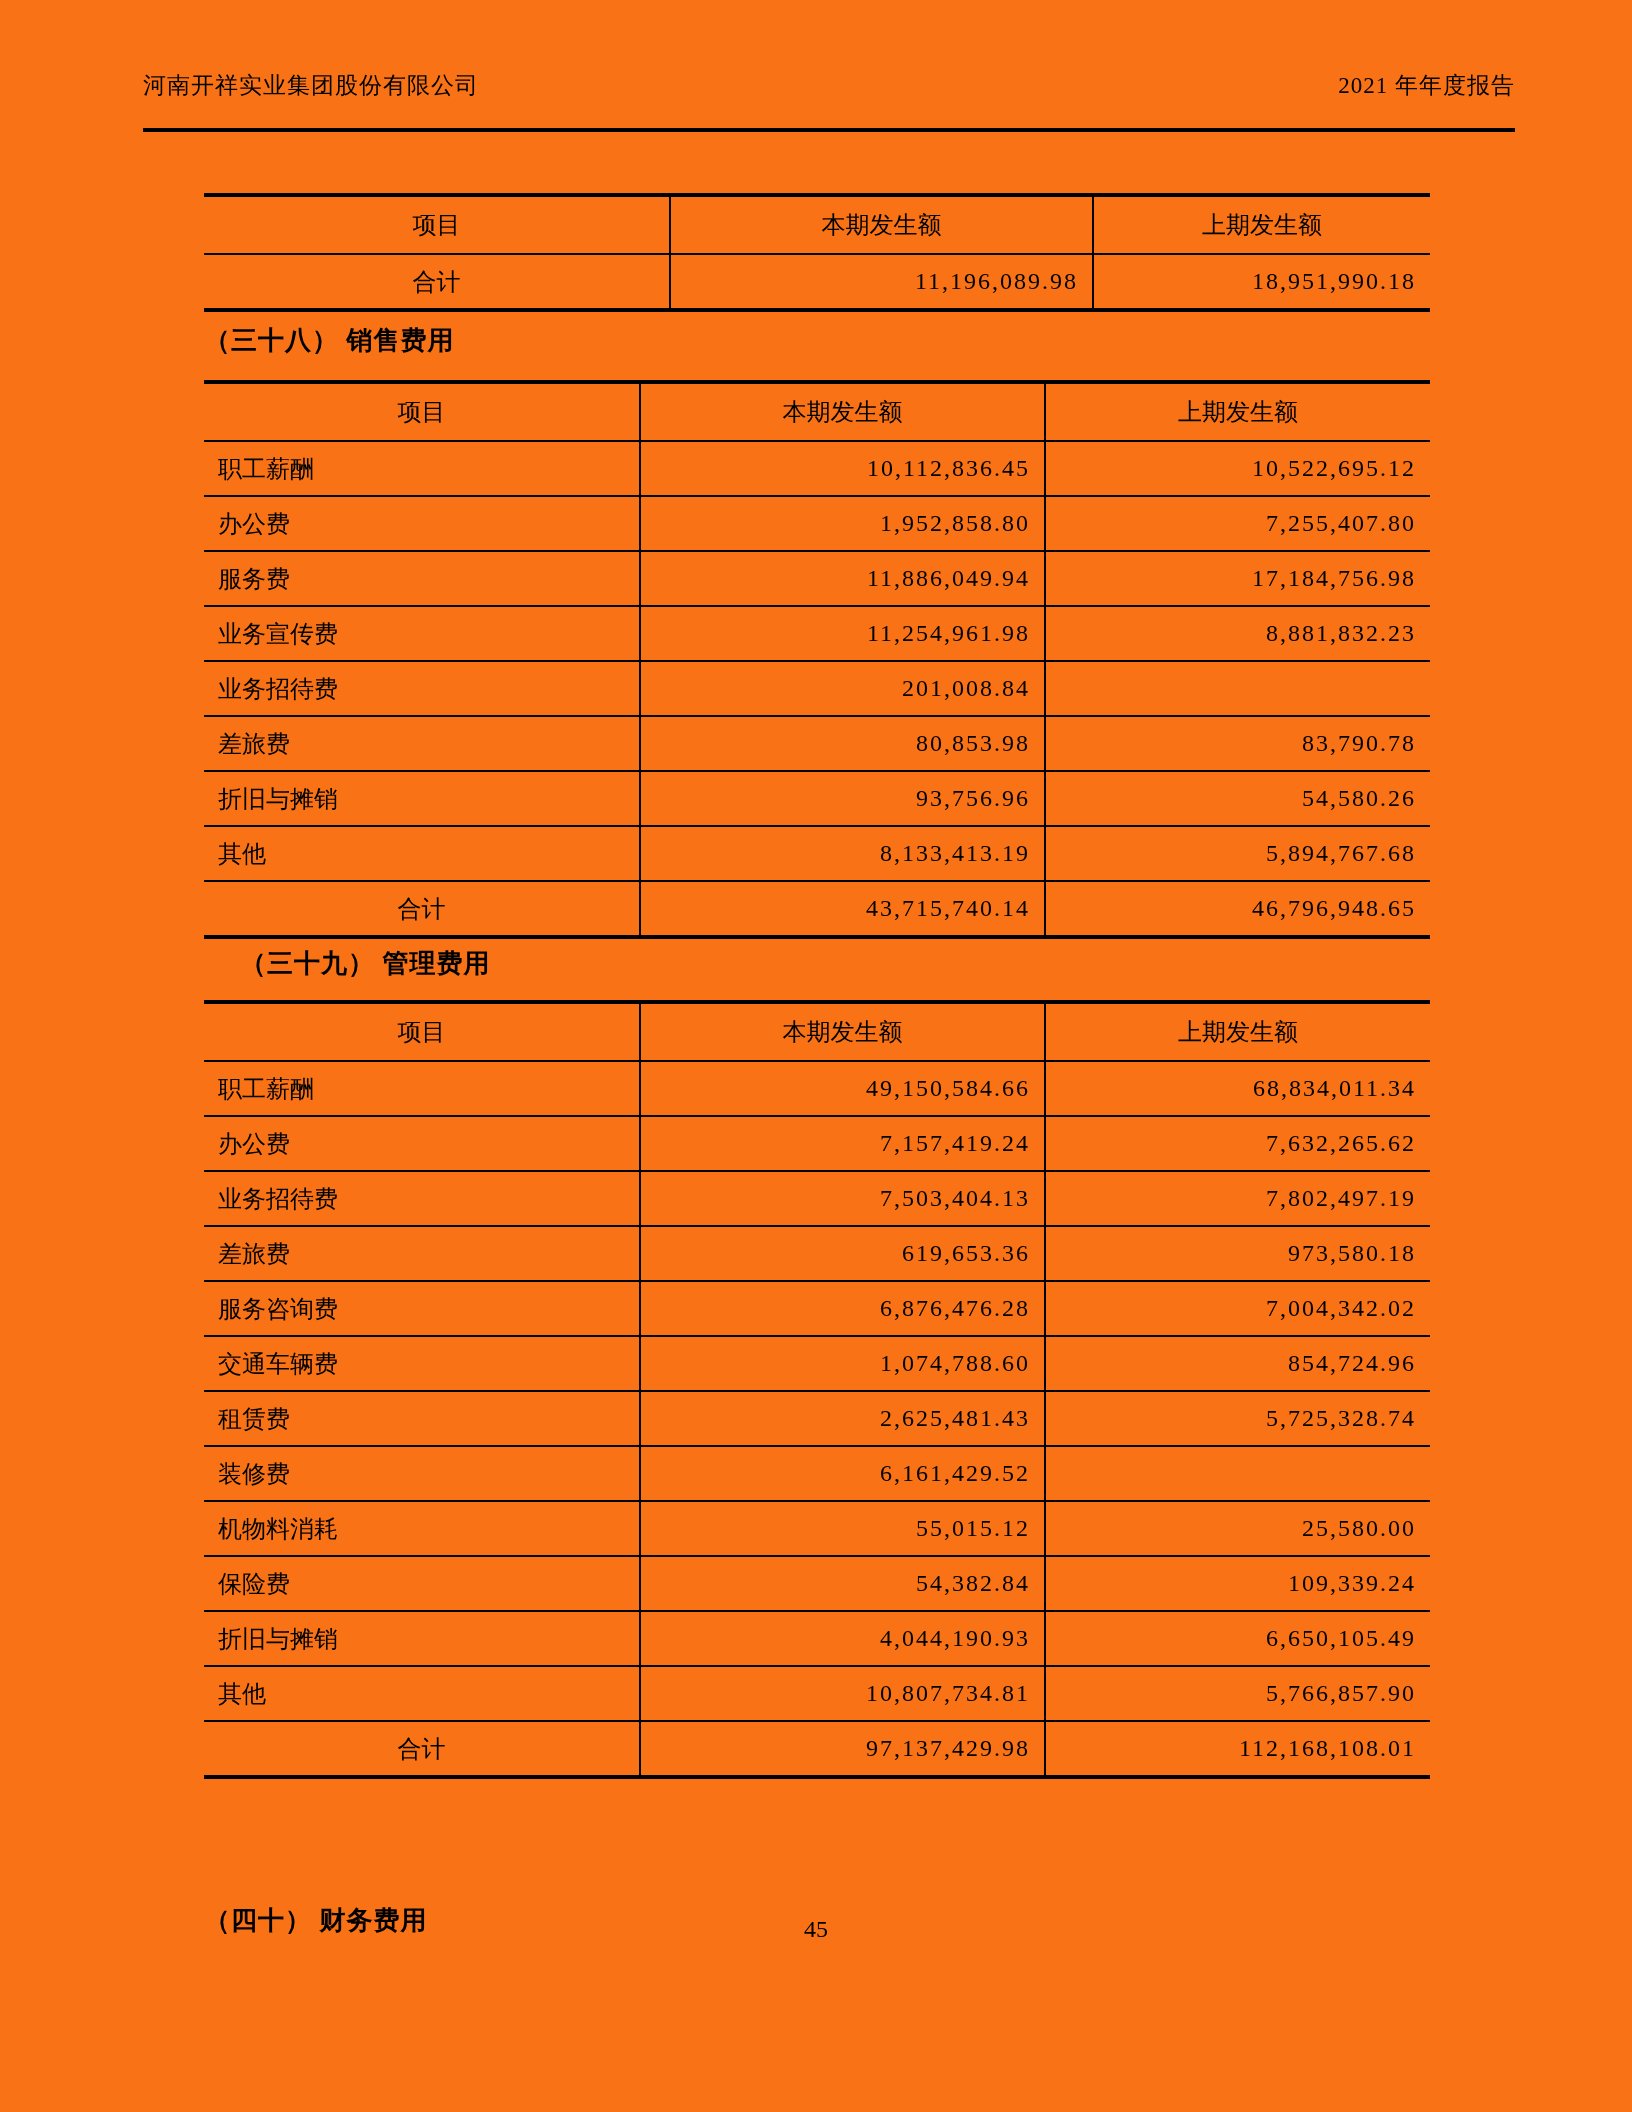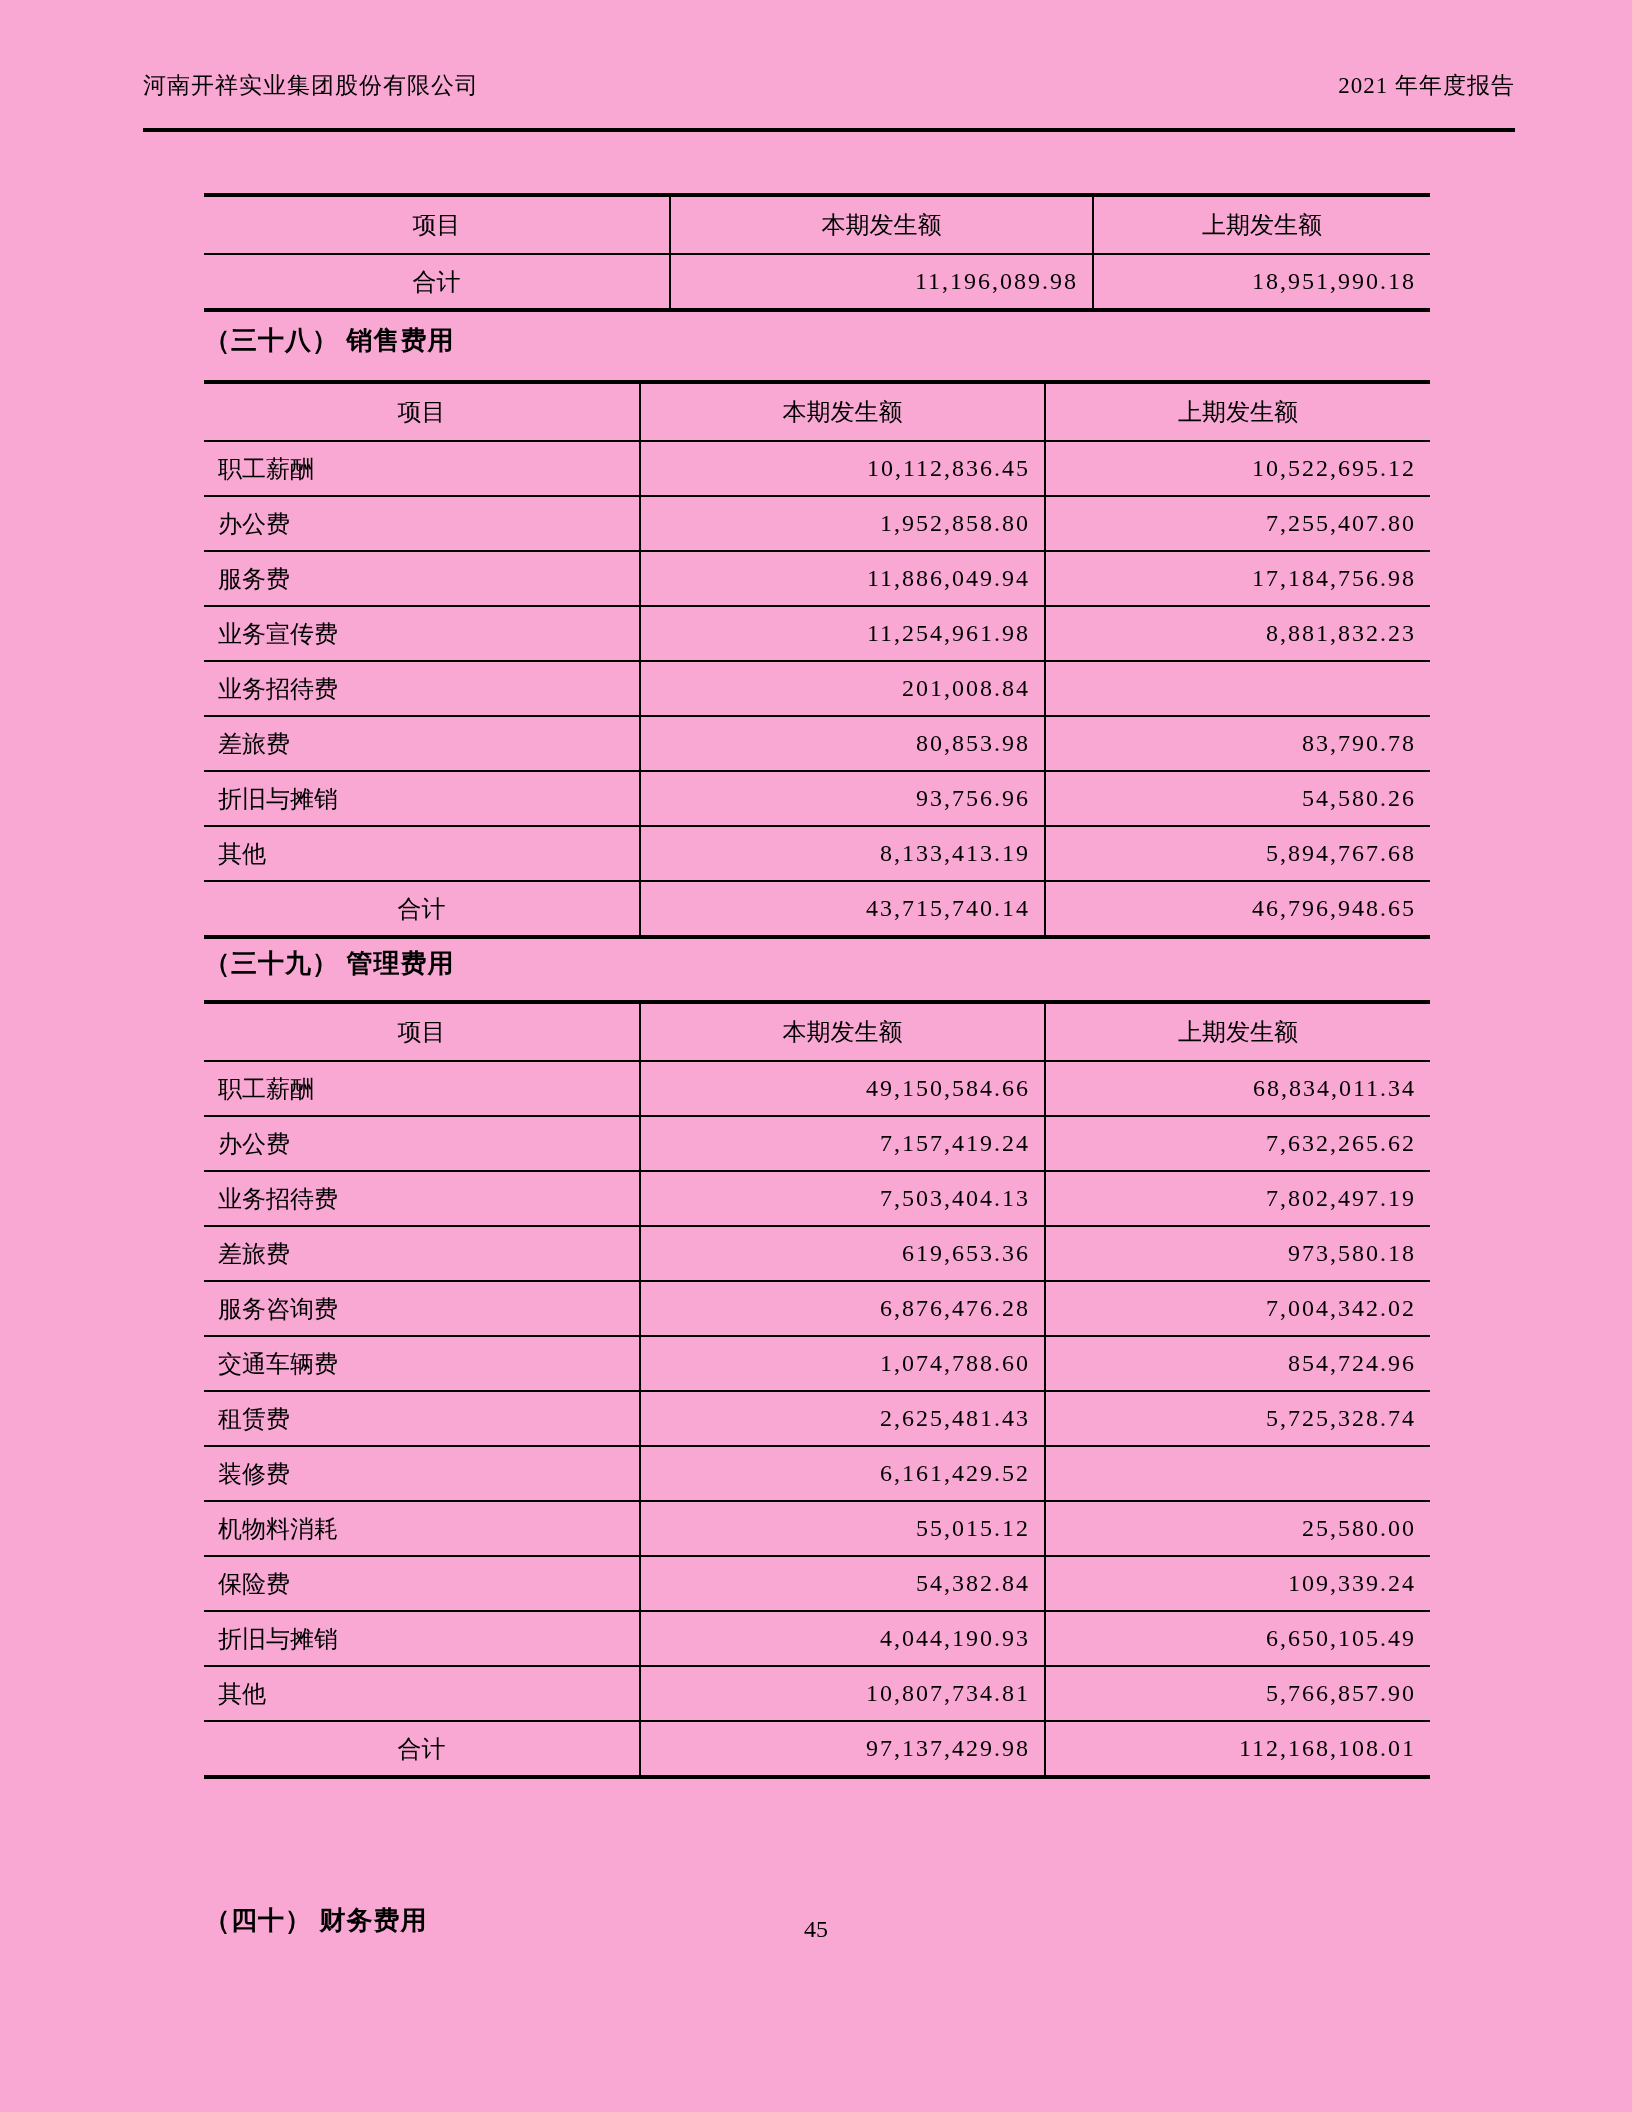--- a/index.html
+++ b/index.html
@@ -1,21 +1,21 @@
 <!DOCTYPE html>
 <html lang="zh"><head>
 <meta charset="utf-8">
 <style>
   html, body { margin: 0; padding: 0; background: #e8e8e8; }
   .page {
     position: relative;
     width: 1632px;
     height: 2112px;
     margin: 0 auto;
-    background: #f9a8d4;
+    background: #f97316;
     color: #000000;
     font-family: "Liberation Serif", "DejaVu Serif", serif;
     overflow: hidden;
   }
   
   .page-header-left {
     position: absolute; left: 143px; top: 70px;
     font-size: 23px; letter-spacing: 1px; white-space: nowrap;
   }
   .page-header-right {
@@ -25,21 +25,21 @@
   .header-rule {
     position: absolute; left: 143px; top: 128px;
     width: 1372px; height: 4px; background: #000;
   }
   
   .section-heading {
     position: absolute; left: 204px;
     font-size: 26px; font-weight: bold; letter-spacing: 1px; white-space: nowrap;
   }
   #heading-selling  { top: 323px; }
-  #heading-admin    { top: 946px; }
+  #heading-admin    { top: 946px; margin-left: 36px; }
   #heading-finance  { top: 1903px; }
   
   .tbl-wrap { position: absolute; left: 204px; width: 1226px; }
   #tbl-continued { top: 193px; }
   #tbl-selling   { top: 380px; }
   #tbl-admin     { top: 1000px; }
   table.fin {
     border-collapse: collapse;
     table-layout: fixed;
     width: 1226px;

